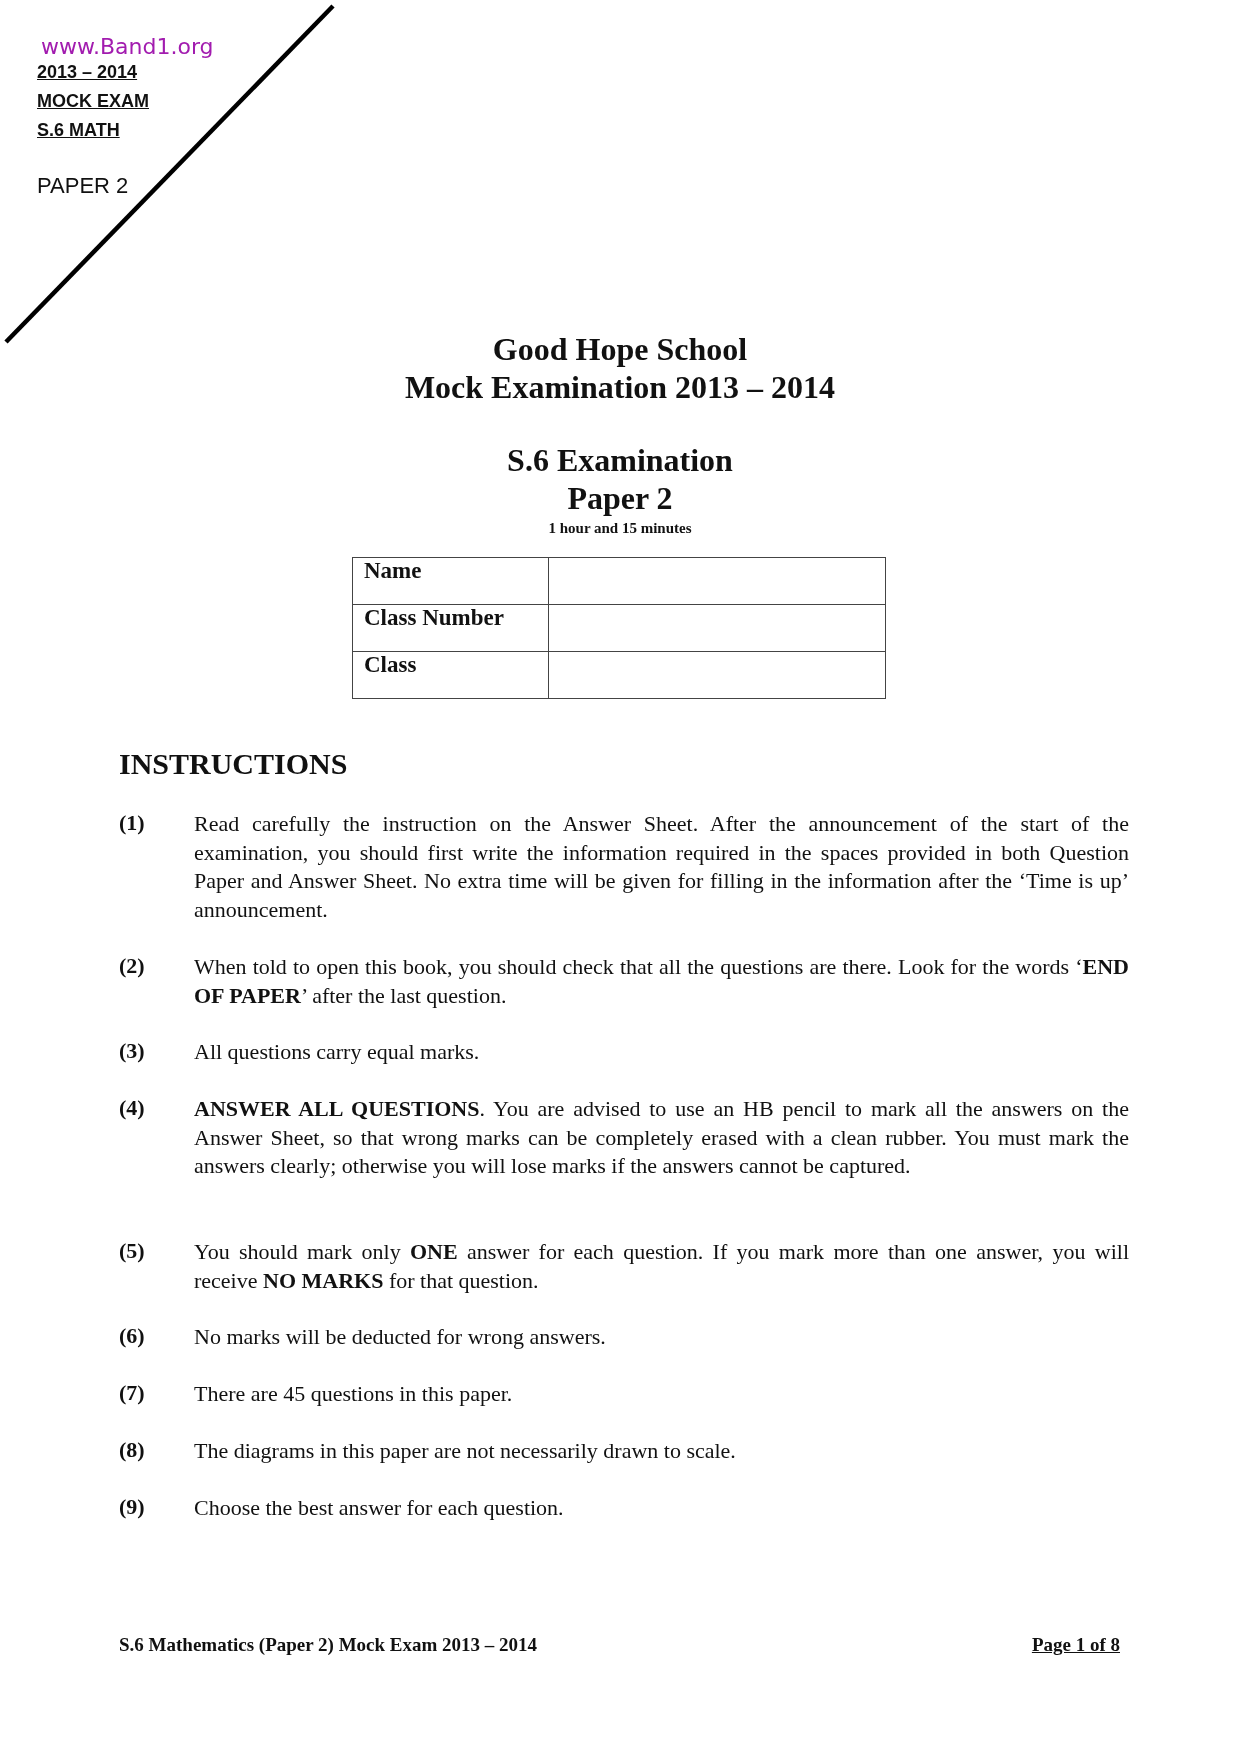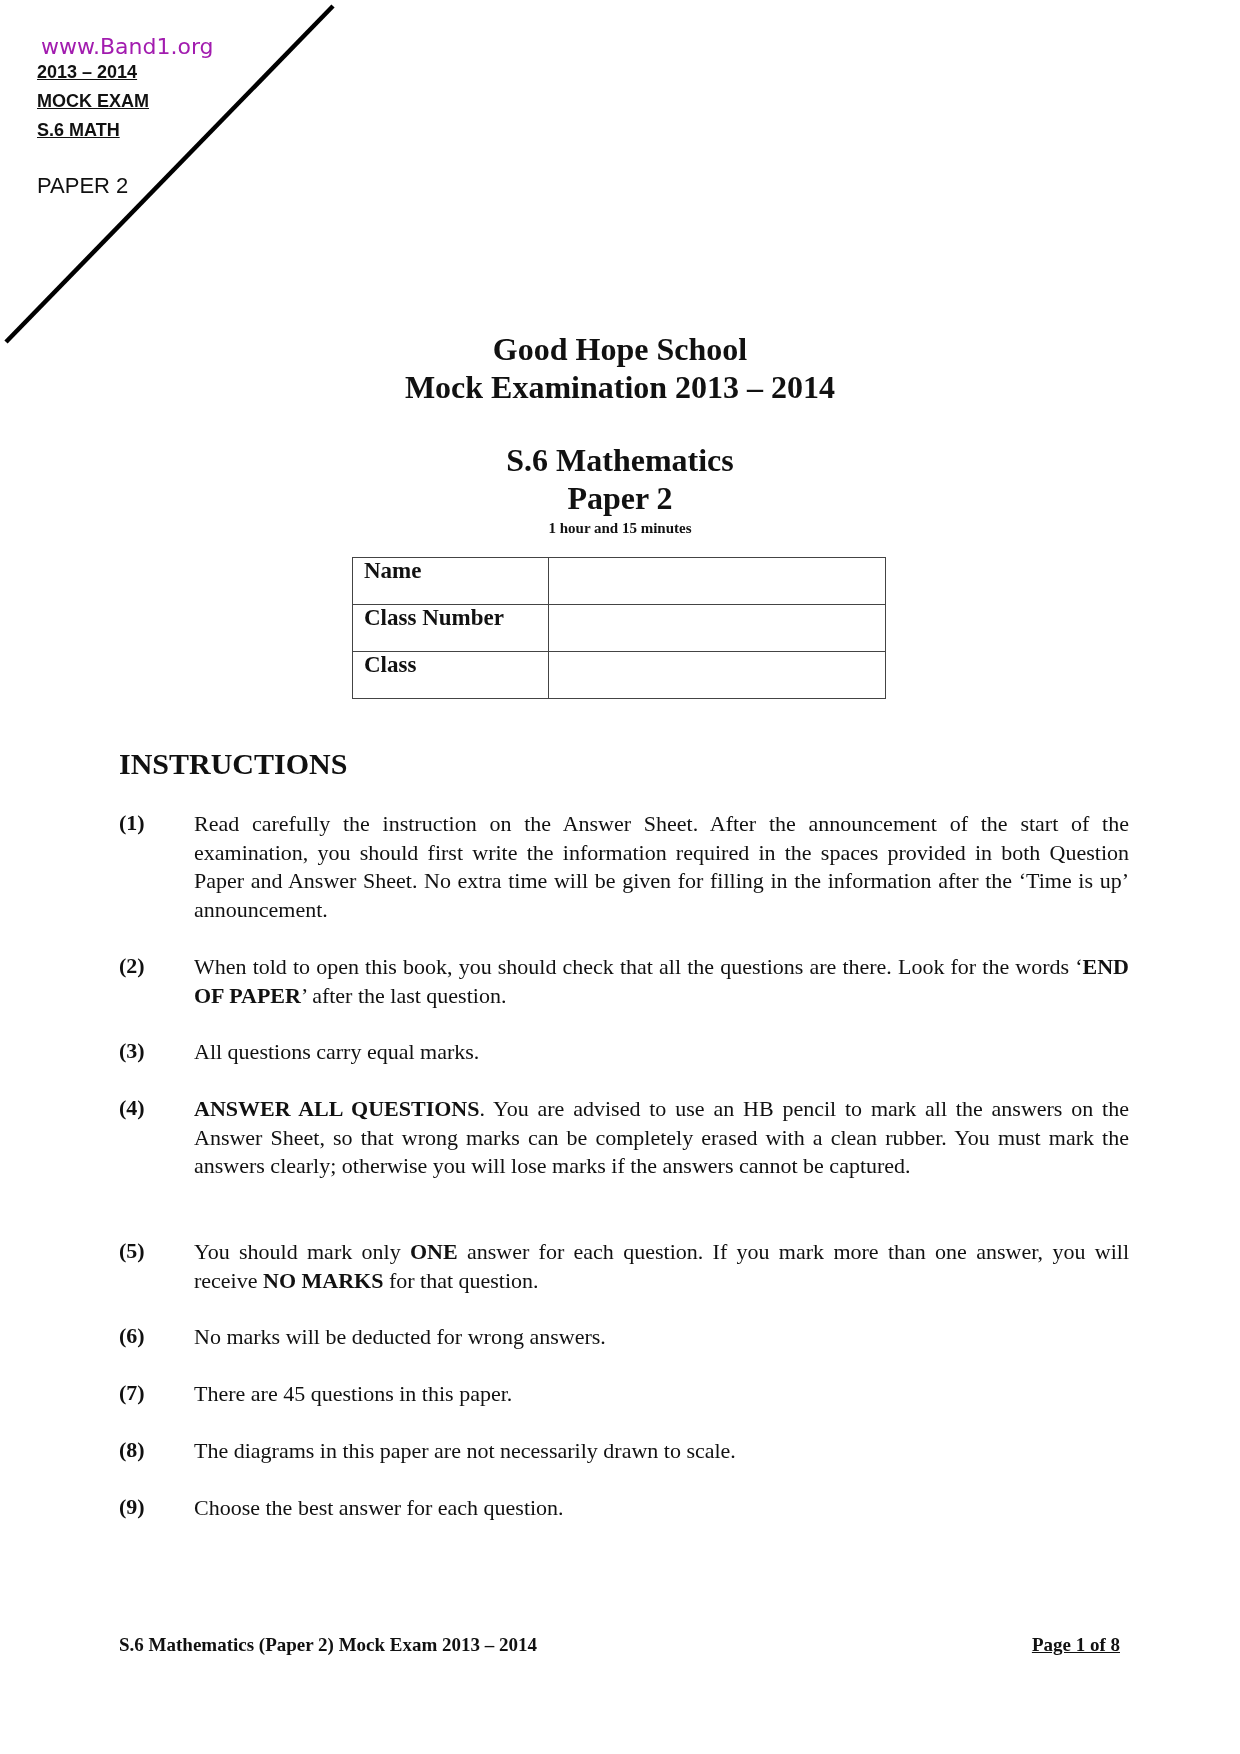--- a/index.html
+++ b/index.html
@@ -35,21 +35,21 @@
 <div class="corner">
   <div class="site">www.Band1.org</div>
   <div class="bold" style="top:32px">2013 – 2014</div>
   <div class="bold" style="top:61px">MOCK EXAM</div>
   <div class="bold" style="top:90px">S.6 MATH</div>
   <div class="plain" style="top:143px">PAPER 2</div>
 </div>
 
 <div class="centered" style="top:313px; font-size:32px;">Good Hope School</div>
 <div class="centered" style="top:351px; font-size:32px;">Mock Examination 2013 – 2014</div>
-<div class="centered" style="top:424px; font-size:32px;">S.6 Mathematics</div>
+<div class="centered" style="top:424px; font-size:32px;">S.6 Examination</div>
 <div class="centered" style="top:462px; font-size:32px;">Paper 2</div>
 <div class="centered" style="top:502px; font-size:15px;">1 hour and 15 minutes</div>
 
 <table class="info">
   <tbody>
       <tr>
     <td class="lbl">Name</td>
     <td class="val"></td>
   </tr>
   <tr>

